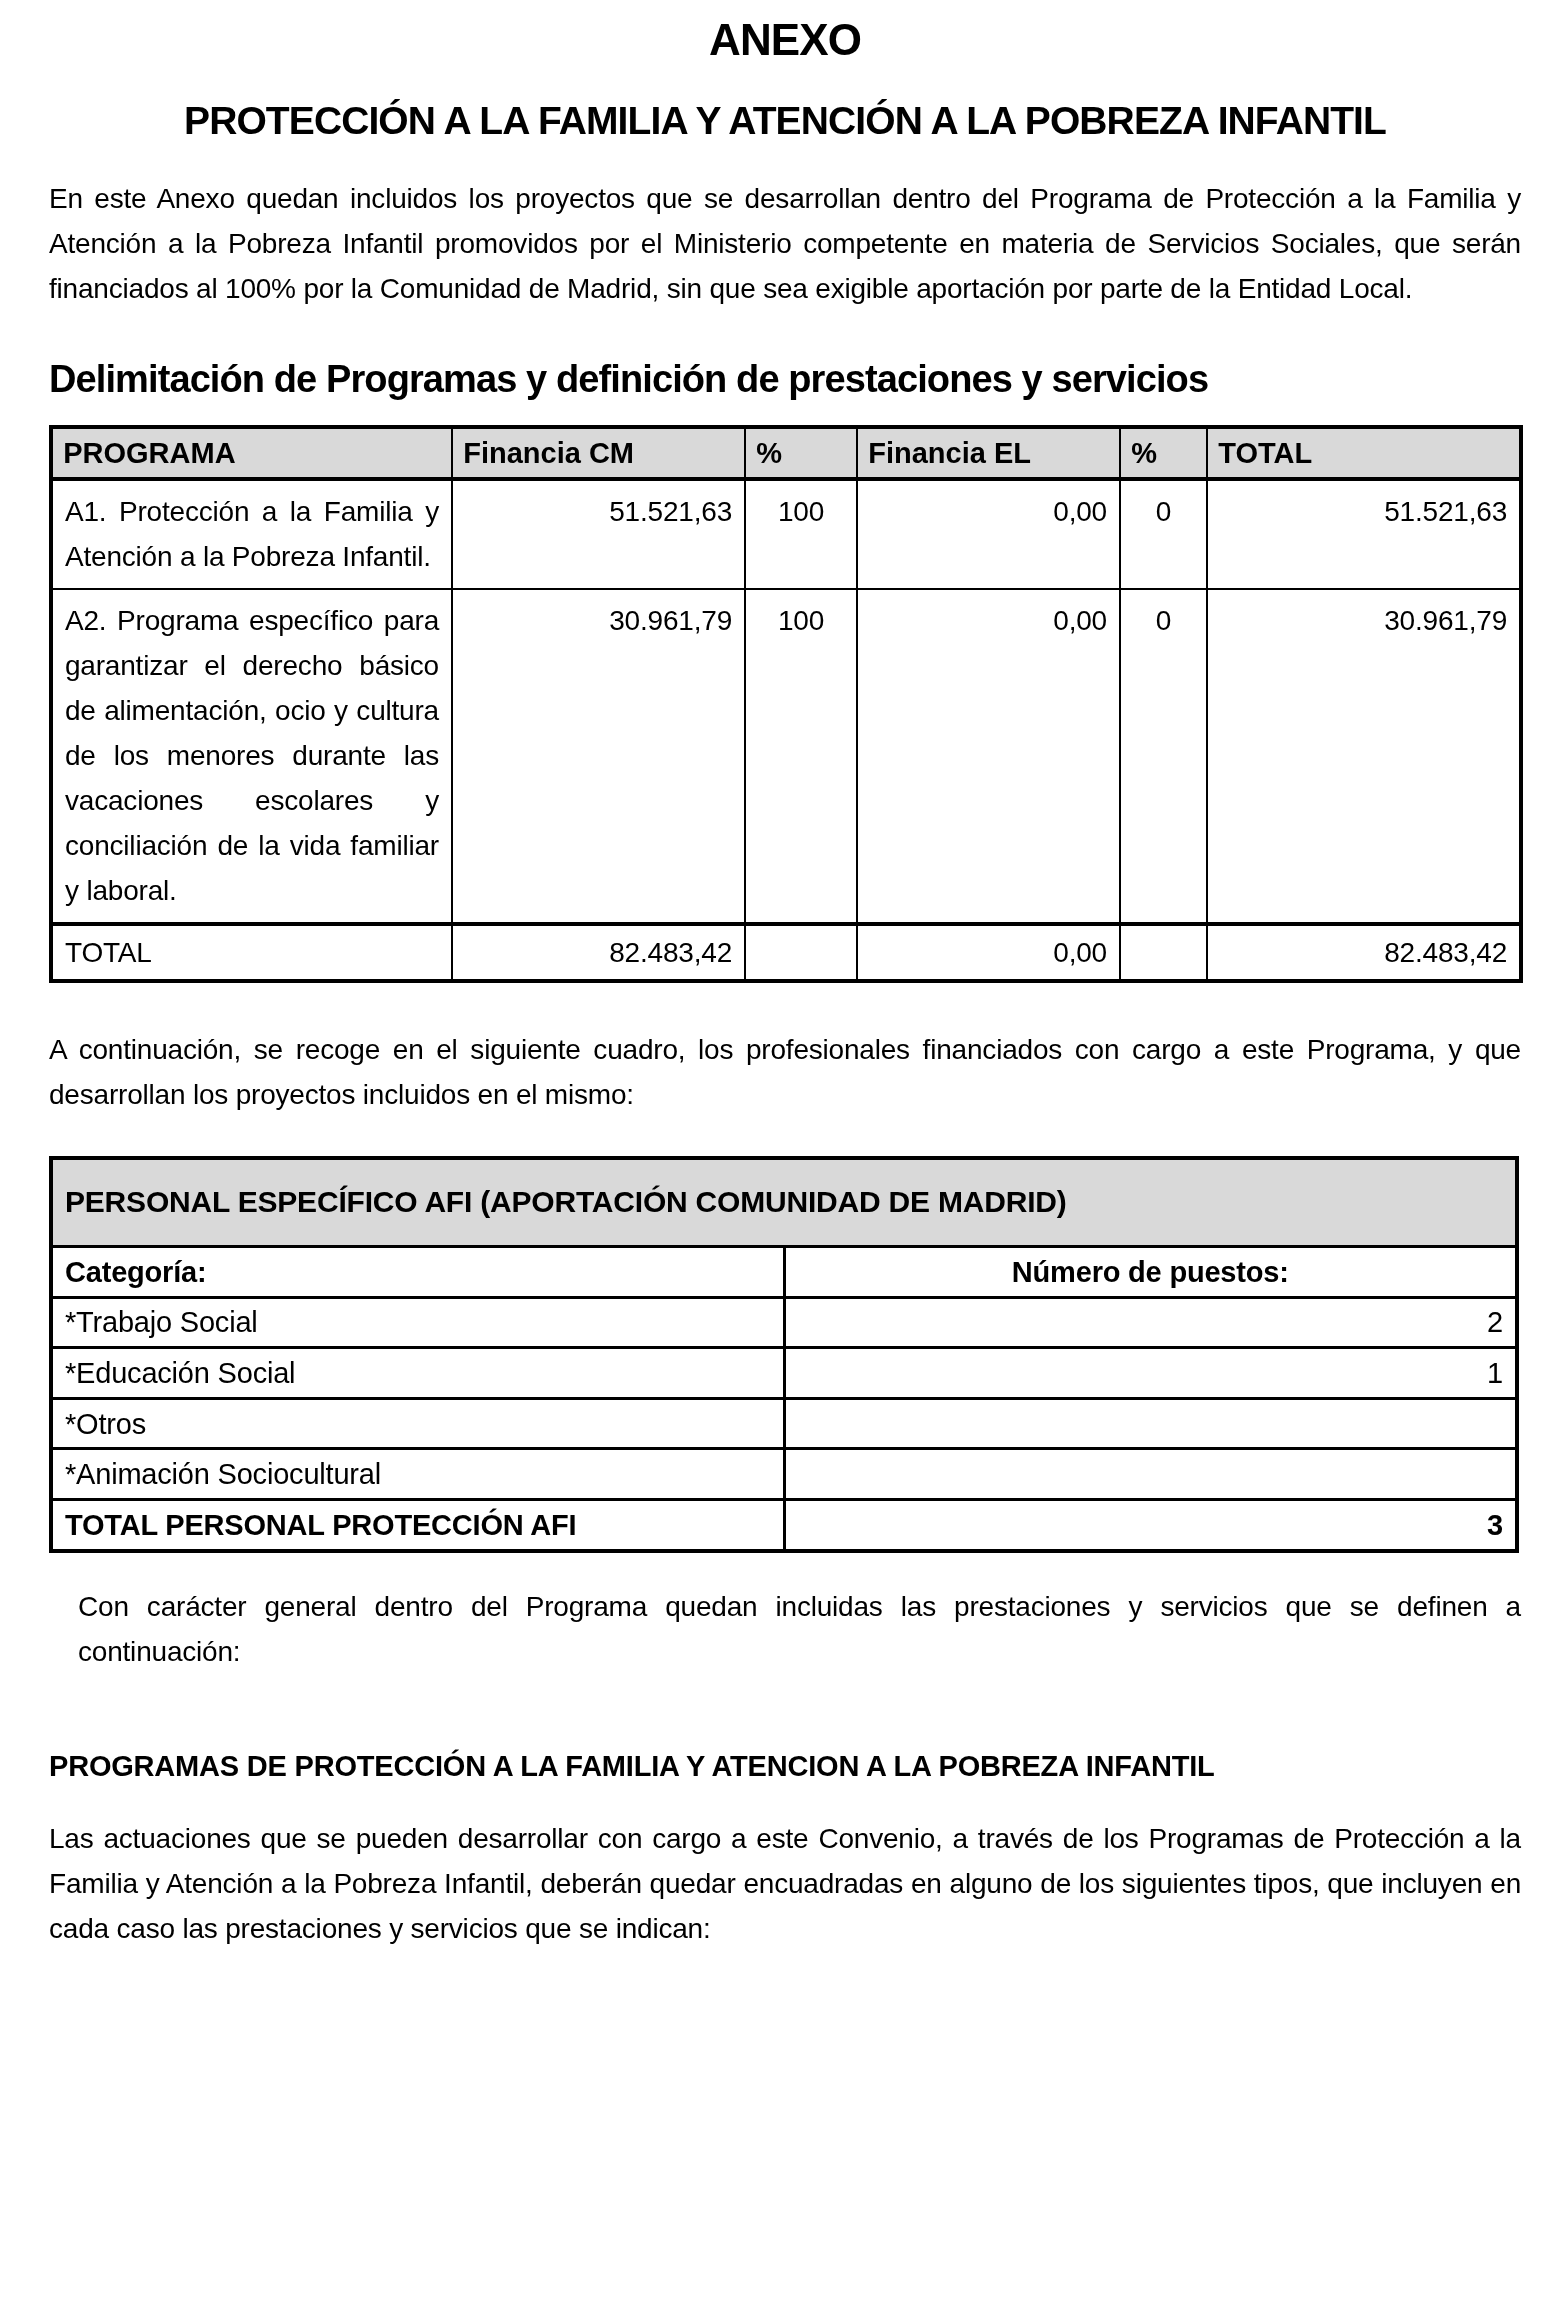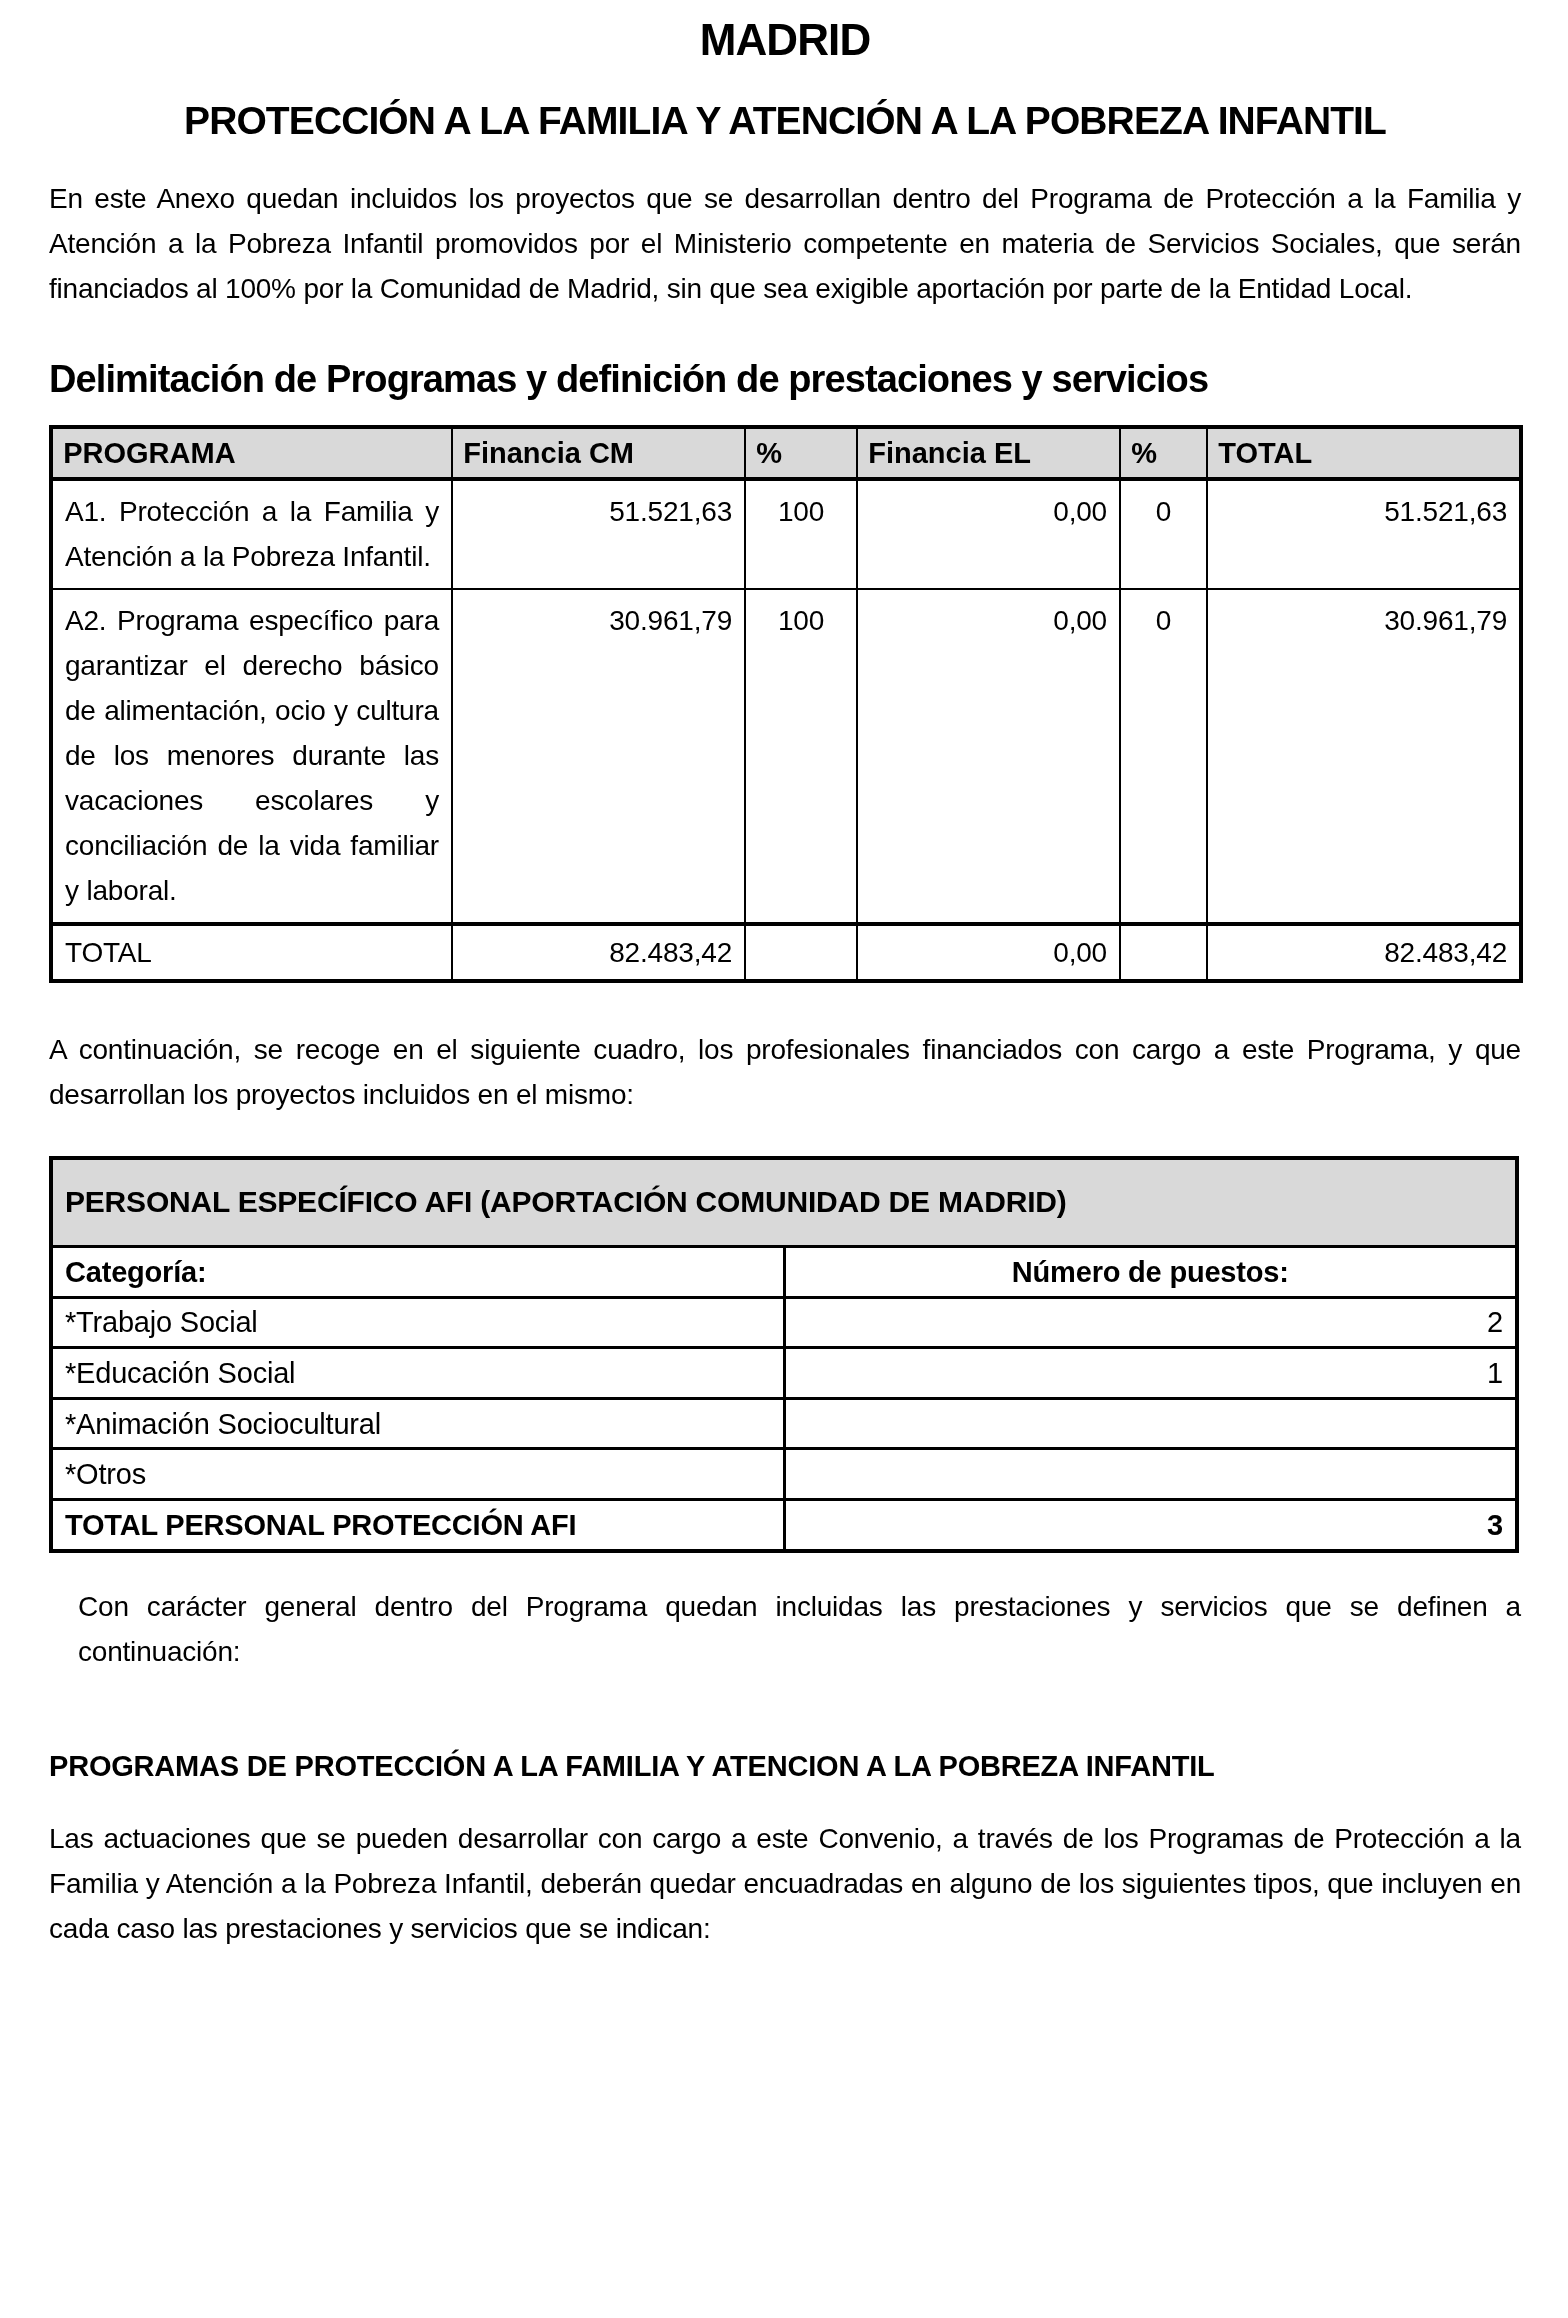--- a/index.html
+++ b/index.html
@@ -71,21 +71,21 @@
     font-weight:bold; font-size:29px; line-height:38px; margin-top:73px;
     letter-spacing:-0.2px;
   }
   .par-actuaciones { margin-top:38px; line-height:56px; }
 </style>
 </head>
 <body>
 
 <div class="page">
 
-  <div class="title1">MADRID</div>
+  <div class="title1">ANEXO</div>
 
   <div class="title2">PROTECCIÓN A LA FAMILIA Y ATENCIÓN A LA POBREZA INFANTIL</div>
 
   <p class="body-par">En este Anexo quedan incluidos los proyectos que se desarrollan dentro del Programa de Protección a la Familia y Atención a la Pobreza Infantil promovidos por el Ministerio competente en materia de Servicios Sociales, que serán financiados al 100% por la Comunidad de Madrid, sin que sea exigible aportación por parte de la Entidad Local.</p>
 
   <div class="h-delim">Delimitación de Programas y definición de prestaciones y servicios</div>
 
   <table class="t1">
     <colgroup>
       <col style="width:401px">
@@ -146,25 +146,25 @@
       </tr>
       <tr>
         <td class="c1">*Trabajo Social</td>
         <td class="c2">2</td>
       </tr>
       <tr>
         <td class="c1">*Educación Social</td>
         <td class="c2">1</td>
       </tr>
       <tr>
-        <td class="c1">*Animación Sociocultural</td>
+        <td class="c1">*Otros</td>
         <td class="c2"></td>
       </tr>
       <tr>
-        <td class="c1">*Otros</td>
+        <td class="c1">*Animación Sociocultural</td>
         <td class="c2"></td>
       </tr>
       <tr class="total-row">
         <td class="c1">TOTAL PERSONAL PROTECCIÓN AFI</td>
         <td class="c2">3</td>
       </tr>
     </tbody>
   </table>
 
   <p class="body-par par-general">Con carácter general dentro del Programa quedan incluidas las prestaciones y servicios que se definen a continuación:</p>

